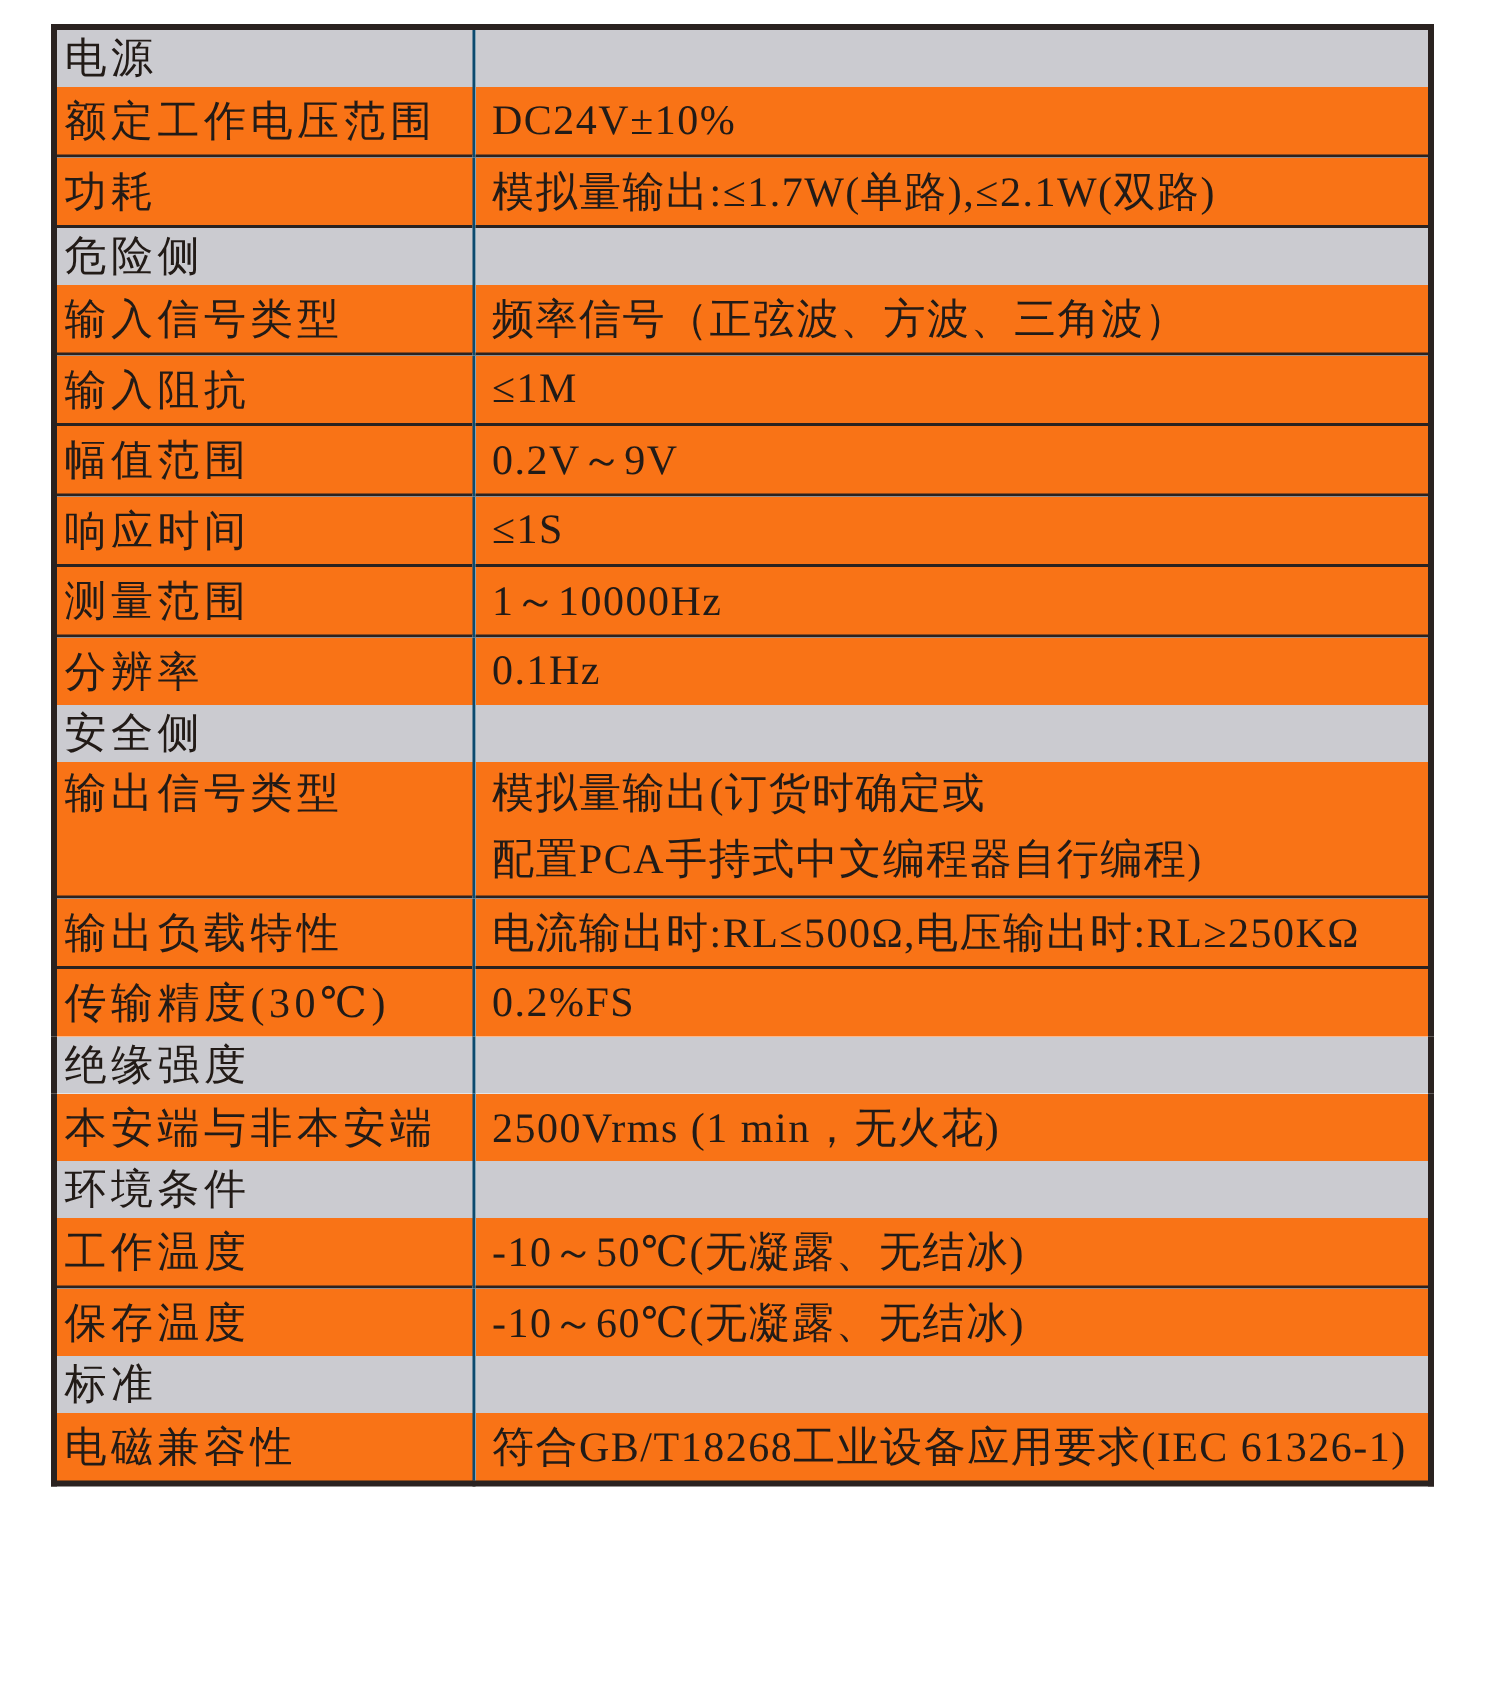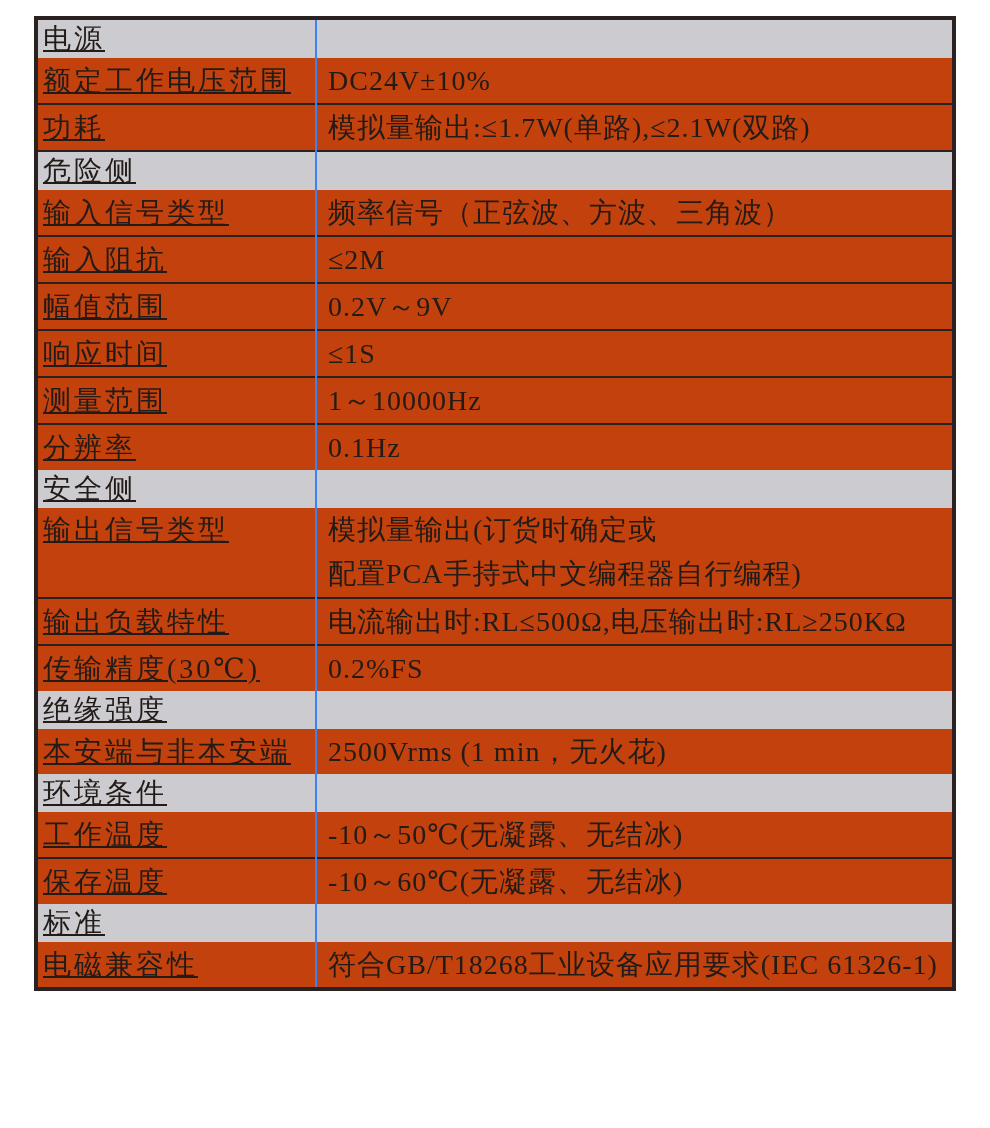--- a/index.html
+++ b/index.html
@@ -30,34 +30,33 @@
     padding: 0;
     margin: 0;
     font-size: 28px;
     color: #221b17;
     vertical-align: middle;
     white-space: nowrap;
     overflow: hidden;
   }
   td.label {
     width: 272px;
-    border-right: 2px solid #3b82f6;
+    border-right: 2px solid #0c4a6e;
     padding-left: 5px;
     letter-spacing: 3px;
-    text-decoration: underline;
   }
   td.value {
     padding-left: 11px;
     letter-spacing: 1px;
   }
   
   tr.data td {
     height: 45px;
     border-top: 2px solid #2a2220;
-    background: #c2410c;
+    background: #f97316;
   }
   
   tr.ns td { border-top: none; }
   
   tr.sec td {
     height: 37px;
     background: #cbcbd0;
     border-top: none;
   }
   tr.sec.line td { border-top: 2px solid #2a2220; margin-left: 32px; }
@@ -97,21 +96,21 @@
         <td class="value"></td>
       </tr>
 
       <tr class="data ns">
         <td class="label">输入信号类型</td>
         <td class="value">频率信号（正弦波、方波、三角波）</td>
       </tr>
 
       <tr class="data">
         <td class="label">输入阻抗</td>
-        <td class="value">≤2M</td>
+        <td class="value">≤1M</td>
       </tr>
 
       <tr class="data">
         <td class="label">幅值范围</td>
         <td class="value">0.2V～9V</td>
       </tr>
 
       <tr class="data">
         <td class="label">响应时间</td>
         <td class="value">≤1S</td>

